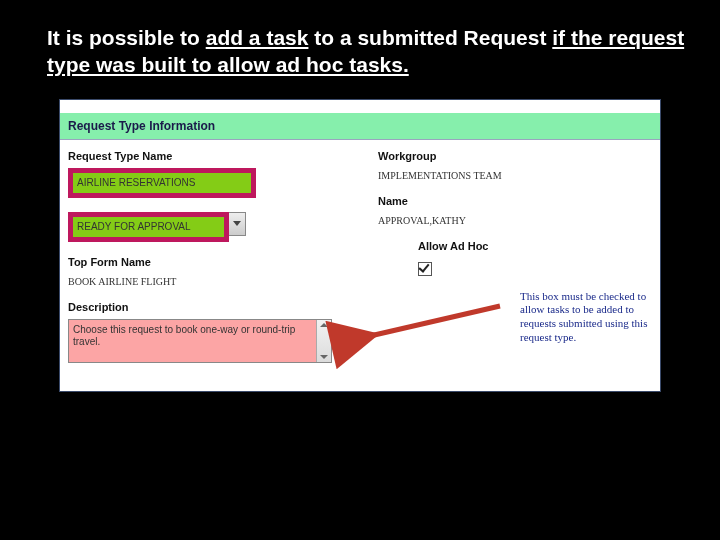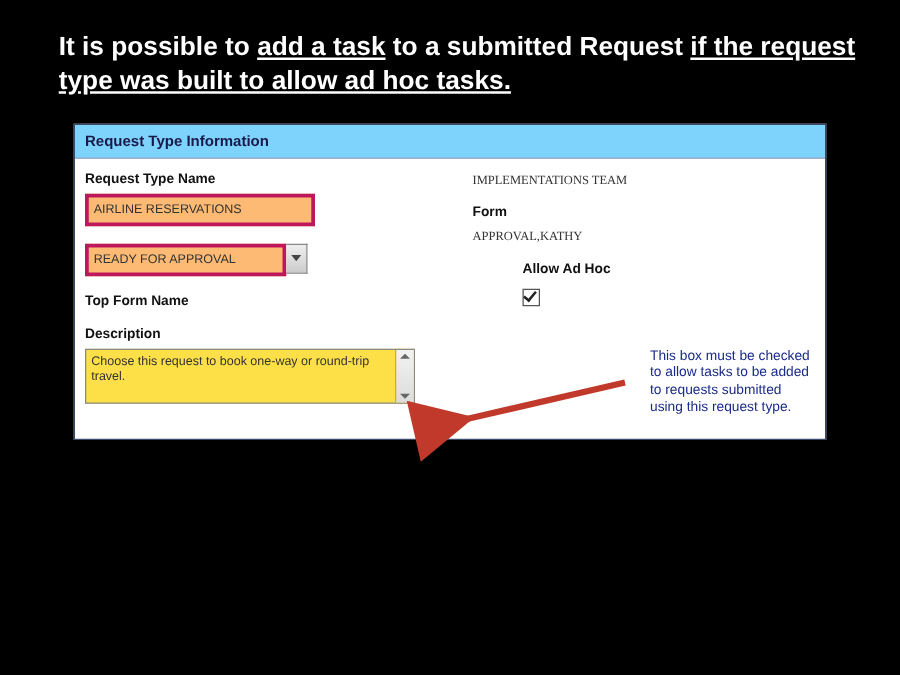--- a/index.html
+++ b/index.html
@@ -29,38 +29,39 @@
   .screenshot {
     background: #fff;
     border: 1px solid #3a4a6a;
     width: 600px;
     margin: 10px auto 0;
     position: relative;
     font-size: 11px;
     color: #000;
   }
   .panel-title {
-    background: #7dd3fc;
+    background: #86efac;
     border-bottom: 1px solid #9aa4bf;
     padding: 6px 8px;
     font-weight: 700;
     font-size: 12px;
     color: #1a1a4a;
+    margin-top: 13px;
   }
   .form-body {
     display: flex;
     padding: 10px 8px 14px 8px;
     column-gap: 36px;
   }
   .col { flex: 1 1 50%; }
   .fld { margin-bottom: 14px; }
   .lbl { font-weight: 700; font-size: 11px; margin-bottom: 6px; color:#111; }
   .txtbox {
-    border: 3px solid #be185d;
-    background: #fdba74;
+    border: 5px solid #be185d;
+    background: #84cc16;
     padding: 3px 4px;
     font-size: 10px;
     width: 170px;
     color: #333;
     height: 14px;
     line-height: 14px;
     overflow: hidden;
     white-space: nowrap;
   }
   .selectwrap {
@@ -80,21 +81,21 @@
     content:"";
     position:absolute;
     left:4px; top:8px;
     border-left:4px solid transparent;
     border-right:4px solid transparent;
     border-top:5px solid #444;
   }
   .readval { font-size: 10px; color:#333; padding-top:2px;font-family:Liberation Serif, serif; }
   .descbox {
     border:1px solid #888;
-    background:#fde047;
+    background:#fca5a5;
     padding:4px 18px 4px 4px;
     font-size:10px;
     width: 240px;
     height: 34px;
     color:#333;
     position:relative;
     line-height:1.25;
   }
   .descbox .scrollhint {
     position:absolute;
@@ -128,25 +129,26 @@
     position:absolute;
     left:2px; top:-1px;
     width:4px; height:8px;
     border-right:2px solid #222;
     border-bottom:2px solid #222;
     transform: rotate(40deg);
   }
   .callout {
     position:absolute;
     right: 10px;
-    top: 179px;
+    top: 190px;
     width: 130px;
     font-size: 11px;
     color: #1a2a8a;
     line-height: 1.25;
+    font-family: Liberation Serif, serif;
   }
   svg.arrow {
     position:absolute;
     left: 290px;
     top: 196px;
     width: 160px;
     height: 60px;
     overflow: visible;
   }
 </style>
@@ -168,36 +170,38 @@
           <div class="txtbox">AIRLINE RESERVATIONS</div>
         </div>
         <div class="fld">
           <div class="selectwrap">
             <div class="txtbox">READY FOR APPROVAL</div>
             <div class="ddbtn"></div>
           </div>
         </div>
         <div class="fld">
           <div class="lbl">Top Form Name</div>
+          <div class="readval">BOOK AIRLINE FLIGHT</div>
         </div>
         <div class="fld">
           <div class="lbl">Description</div>
           <div class="descbox">
             <span>Choose this request to book one-way or round-trip travel.</span>
             <div class="scrollhint"></div>
           </div>
         </div>
       </div>
 
       <div class="col">
         <div class="fld">
+          <div class="lbl">Workgroup</div>
           <div class="readval">IMPLEMENTATIONS TEAM</div>
         </div>
         <div class="fld">
-          <div class="lbl">Form</div>
+          <div class="lbl">Name</div>
           <div class="readval">APPROVAL,KATHY</div>
         </div>
         <div class="fld adhoc-zone">
           <div class="lbl">Allow Ad Hoc</div>
           <span class="checkbox"></span>
         </div>
       </div>
     </div>
 
     <svg class="arrow" viewBox="0 0 160 60">

